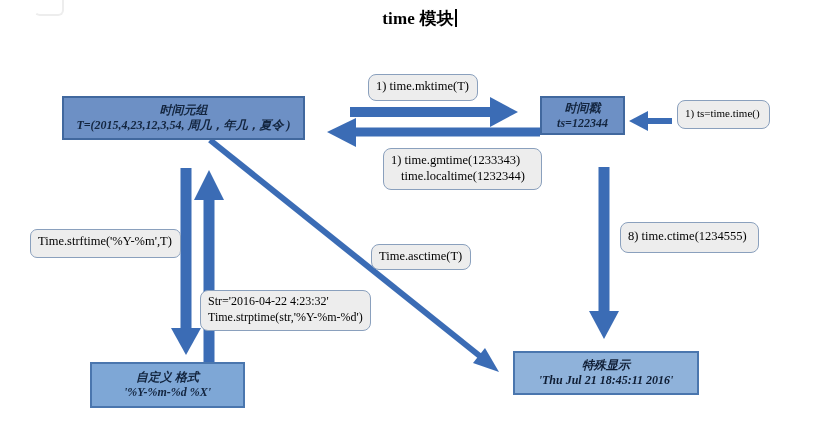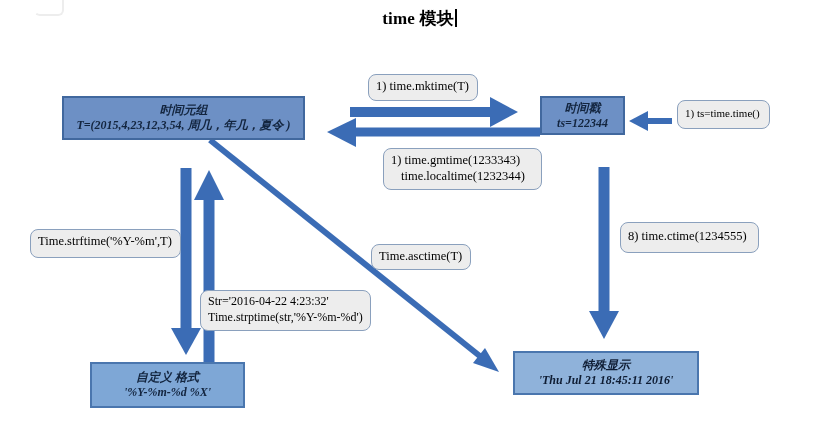--- a/index.html
+++ b/index.html
@@ -72,21 +72,21 @@
     box-sizing:border-box;
     line-height:1.3;
     white-space:nowrap;
     font-family:Liberation Serif, serif;
   }
   .co-mktime{left:368px;top:74px;width:110px;height:27px;}
   .co-tstime{left:677px;top:100px;width:93px;height:29px;font-size:11px;padding-top:5px;}
   .co-gmtime{left:355px;top:148px;width:159px;height:42px;margin-left:28px;}
   .co-gmtime .l2{padding-left:10px;}
   .co-ctime{left:620px;top:222px;width:139px;height:31px;padding-top:5px;}
-  .co-strftime{left:30px;top:229px;width:151px;height:29px;}
+  .co-strftime{left:30px;top:229px;width:151px;height:29px;border-radius:7px;}
   .co-asctime{left:371px;top:244px;width:100px;height:26px;}
   .co-strptime{left:200px;top:290px;width:171px;height:41px;font-size:12px;}
 </style>
 </head>
 <body>
 
 <div class="canvas">
 
   <div class="faint"></div>
 

